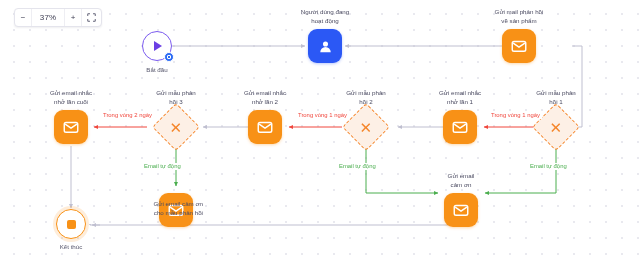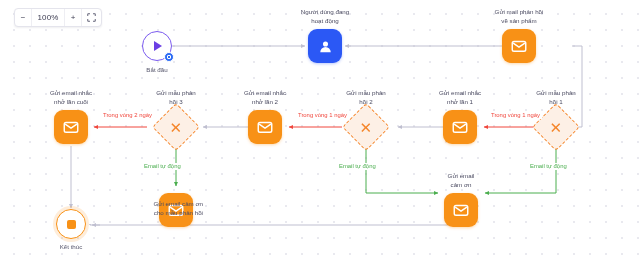--- a/index.html
+++ b/index.html
@@ -135,21 +135,21 @@
   .elabel.red   { color: #F0463C; }
   .elabel.green { color: #4BAE4F; }
 </style>
 </head>
 <body>
 
 <div id="canvas">
 
   <div id="zoom-toolbar">
     <div class="zm-btn">−</div>
-    <div class="zm-level">100%</div>
+    <div class="zm-level">37%</div>
     <div class="zm-btn">+</div>
     <div class="zm-fit">
       <svg width="9" height="9" viewBox="0 0 12 12" fill="none" stroke="#55556b" stroke-width="1.2">
         <path d="M1 4V1h3M8 1h3v3M11 8v3H8M4 11H1V8"></path>
       </svg>
     </div>
   </div>
 
   <svg id="edges">
     <defs>

